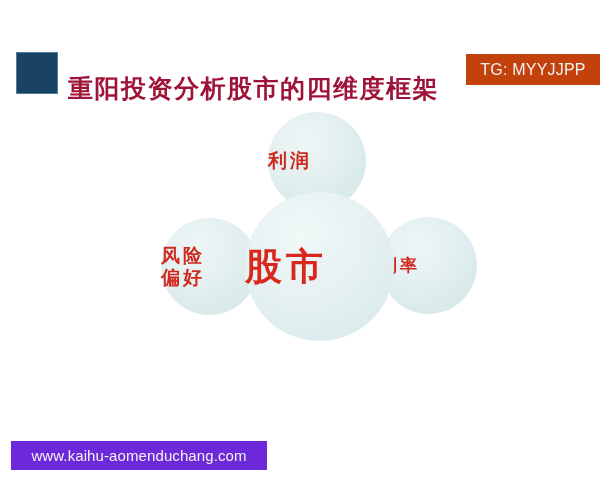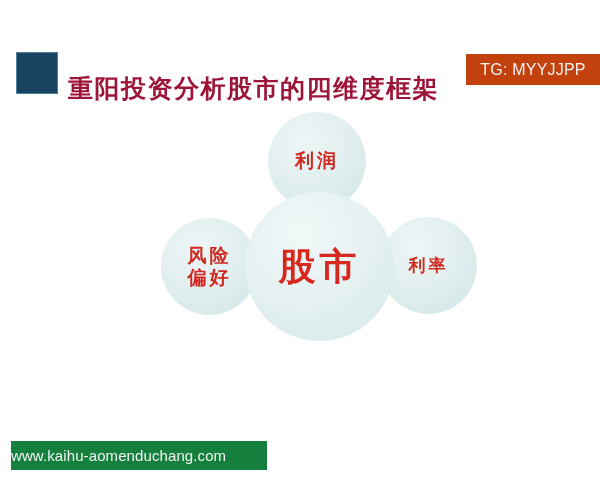--- a/index.html
+++ b/index.html
@@ -38,25 +38,26 @@
     margin-top: 48px;
   }
 
   
   .wm-bottom {
     position: absolute;
     left: 11px;
     top: 441px;
     width: 256px;
     height: 29px;
-    background: #15803d;
+    background: #6d28d9;
     color: #f2f2f2;
     font-family: "Liberation Sans", sans-serif;
     font-size: 15px;
     line-height: 29px;
+    text-align: center;
     letter-spacing: .1px;
     white-space: nowrap;
   }
 
   
   .title-row {
     position: absolute;
     left: 0;
     top: 50px;
     width: 600px;
@@ -98,21 +99,20 @@
   .bubble {
     position: absolute;
     border-radius: 50%;
     background: radial-gradient(circle at 38% 30%,
                 #eef6f6 0%,
                 #e3eff0 42%,
                 #d7e9ea 78%,
                 #cfe4e6 100%);
     display: flex;
     align-items: center;
-    justify-content: center;
     text-align: center;
     color: #d02a20;
     font-family: "Liberation Serif", "DejaVu Serif", serif;
     font-weight: bold;
     box-sizing: border-box;
   }
 
   
   .bubble-center {
     left: 245px;

